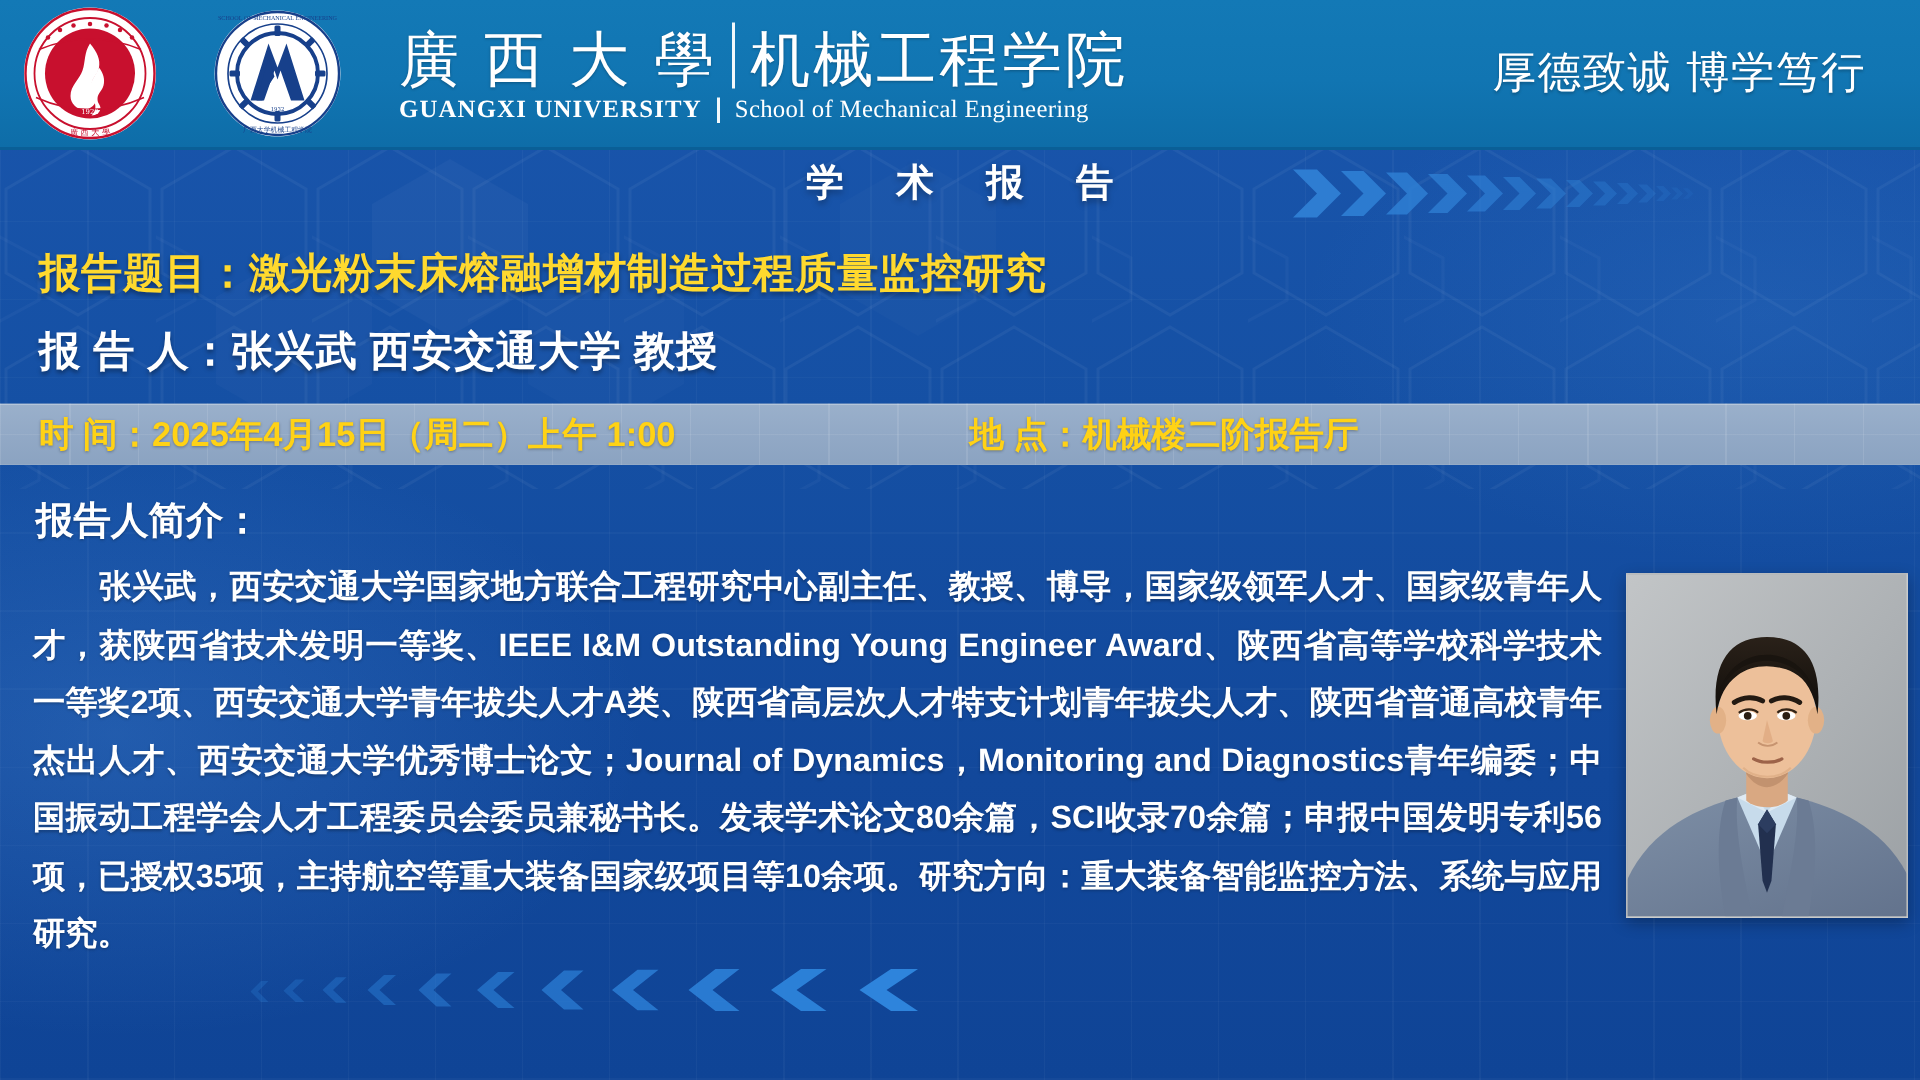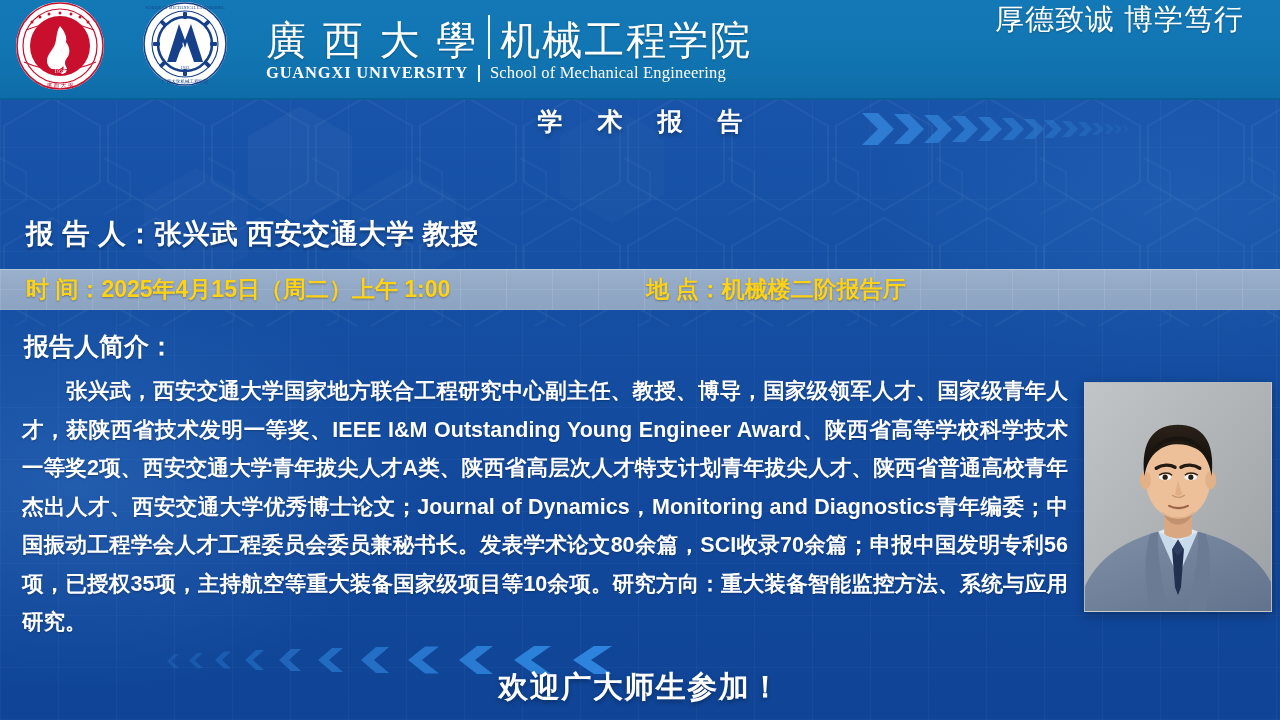--- a/index.html
+++ b/index.html
@@ -42,21 +42,21 @@
     pointer-events:none;
   }
 
   
   #header {
     position:absolute; left:0; top:0; width:1280px; height:100px;
     background:linear-gradient(180deg,#1379b6 0%,#1175b2 55%,#0e6da8 100%);
     border-bottom:2px solid #0a5f97;
     display:flex; align-items:center;
   }
-  #header-inner { display:flex; width:100%; height:100%; padding-left:8px;gap:19px; }
+  #header-inner { display:flex; align-items:center; width:100%; height:100%; padding-left:8px;gap:19px; }
 
   .logo-gx { width:104px; height:92px; flex:0 0 104px; }
   .logo-sme { width:96px; height:88px; flex:0 0 96px; margin-left:6px; }
 
   #school-name { margin-left:14px; display:flex; flex-direction:column; justify-content:center; }
   #cn-name-row { display:flex; align-items:flex-end; }
   .cn-big {
     font-family:"DejaVu Serif", serif;
     font-size:40px; color:#fff; letter-spacing:2px; font-weight:400;
     line-height:1.05; text-shadow:0 1px 2px rgba(0,0,0,.28);
@@ -287,20 +287,21 @@
         <polygon points="200,10 208,10 216,18 208,26 200,26 208,18" opacity="0.41"></polygon>
         <polygon points="216,11 223,11 230,18 223,25 216,25 223,18" opacity="0.35"></polygon>
         <polygon points="230,12 236,12 242,18 236,24 230,24 236,18" opacity="0.29"></polygon>
         <polygon points="242,13 247,13 252,18 247,23 242,23 247,18" opacity="0.24"></polygon>
         <polygon points="252,14 256,14 260,18 256,22 252,22 256,18" opacity="0.19"></polygon>
         <polygon points="260,14.5 263.5,14.5 267,18 263.5,21.5 260,21.5 263.5,18" opacity="0.15"></polygon>
       </g>
     </svg>
   </div>
 
+  <div id="topic-line">报告题目：激光粉末床熔融增材制造过程质量监控研究</div>
   <div id="speaker-line">报 告 人：张兴武  西安交通大学  教授</div>
 
   <div id="meta-bar">
     <span id="meta-time" class="meta-text">时     间：2025年4月15日（周二）上午 1:00</span>
     <span id="meta-place" class="meta-text">地  点：机械楼二阶报告厅</span>
   </div>
 
   <div id="bio-heading">报告人简介：</div>
   <div id="bio-body">张兴武，西安交通大学国家地方联合工程研究中心副主任、教授、博导，国家级领军人才、国家级青年人才，获陕西省技术发明一等奖、IEEE I&amp;M Outstanding Young Engineer Award、陕西省高等学校科学技术一等奖2项、西安交通大学青年拔尖人才A类、陕西省高层次人才特支计划青年拔尖人才、陕西省普通高校青年杰出人才、西安交通大学优秀博士论文；Journal of Dynamics，Monitoring and Diagnostics青年编委；中国振动工程学会人才工程委员会委员兼秘书长。发表学术论文80余篇，SCI收录70余篇；申报中国发明专利56项，已授权35项，主持航空等重大装备国家级项目等10余项。研究方向：重大装备智能监控方法、系统与应用研究。</div>
 
@@ -374,15 +375,14 @@
       <polygon points="124,14 136,3 146,3 134,14 146,25 136,25" opacity="0.50"></polygon>
       <polygon points="163,14 177,2 188,2 174,14 188,26 177,26" opacity="0.58"></polygon>
       <polygon points="206,14 221,1 234,1 219,14 234,27 221,27" opacity="0.66"></polygon>
       <polygon points="253,14 270,0.5 284,0.5 267,14 284,27.5 270,27.5" opacity="0.74"></polygon>
       <polygon points="304,14 322,0 338,0 320,14 338,28 322,28" opacity="0.82"></polygon>
       <polygon points="359,14 379,0 396,0 376,14 396,28 379,28" opacity="0.90"></polygon>
       <polygon points="418,14 439,0 457,0 436,14 457,28 439,28" opacity="0.97"></polygon>
     </g>
   </svg>
 
-  <div id="welcome">欢迎广大师生参加！</div>
 
 </div>
 
 </body></html>

